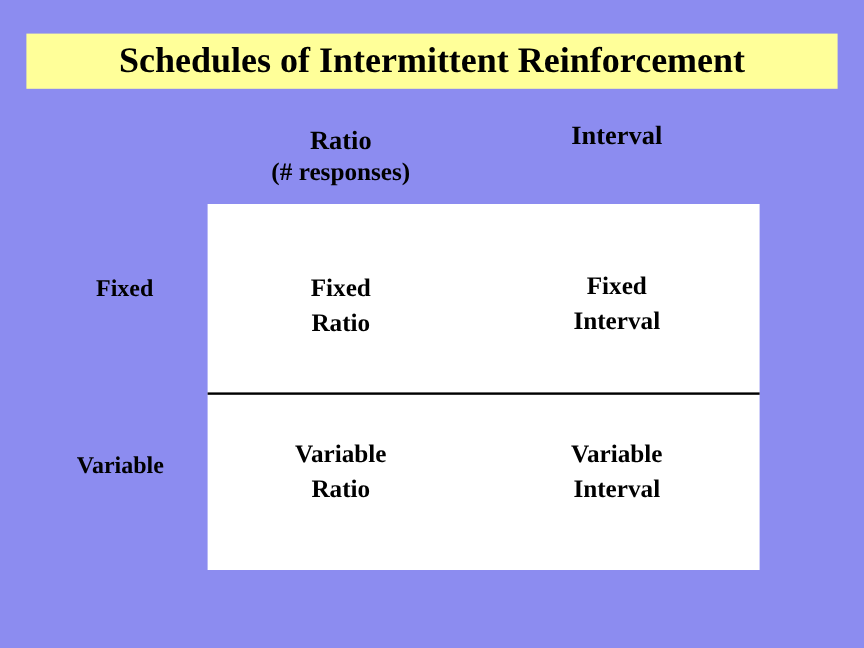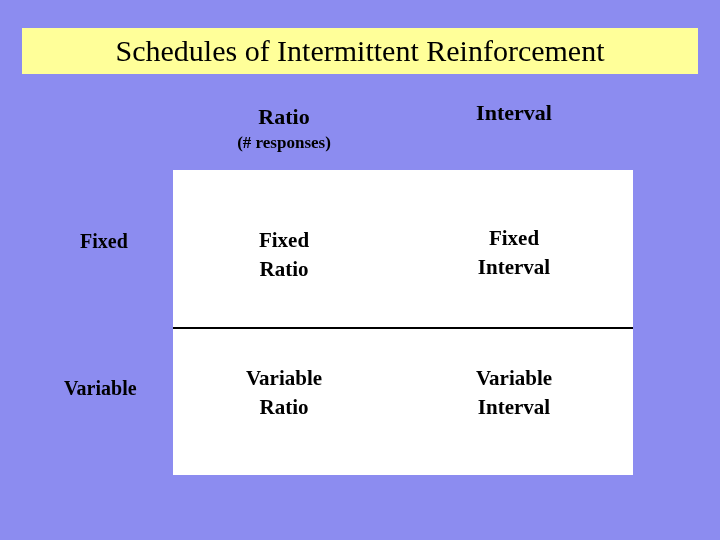--- a/index.html
+++ b/index.html
@@ -25,21 +25,21 @@
     top: 28px;
     width: 676px;
     height: 46px;
     background: #ffff99;
     display: flex;
     align-items: center;
     justify-content: center;
   }
   #title-text {
     font-family: "Liberation Serif", serif;
-    font-weight: normal;
+    font-weight: bold;
     font-size: 30px;
     color: #000000;
     line-height: 1;
     white-space: nowrap;
     letter-spacing: 0px;
   }
   
   .col-header {
     position: absolute;
     text-align: center;
@@ -56,21 +56,21 @@
     left: 404px;
     top: 100px;
     width: 220px;
   }
   .hdr-line1 {
     font-size: 22px;
     line-height: 26px;
     display: block;
   }
   .hdr-line2 {
-    font-size: 17px;
+    font-size: 21px;
     line-height: 26px;
     display: block;
   }
   
   #table-box {
     position: absolute;
     left: 173px;
     top: 170px;
     width: 460px;
     height: 305px;

